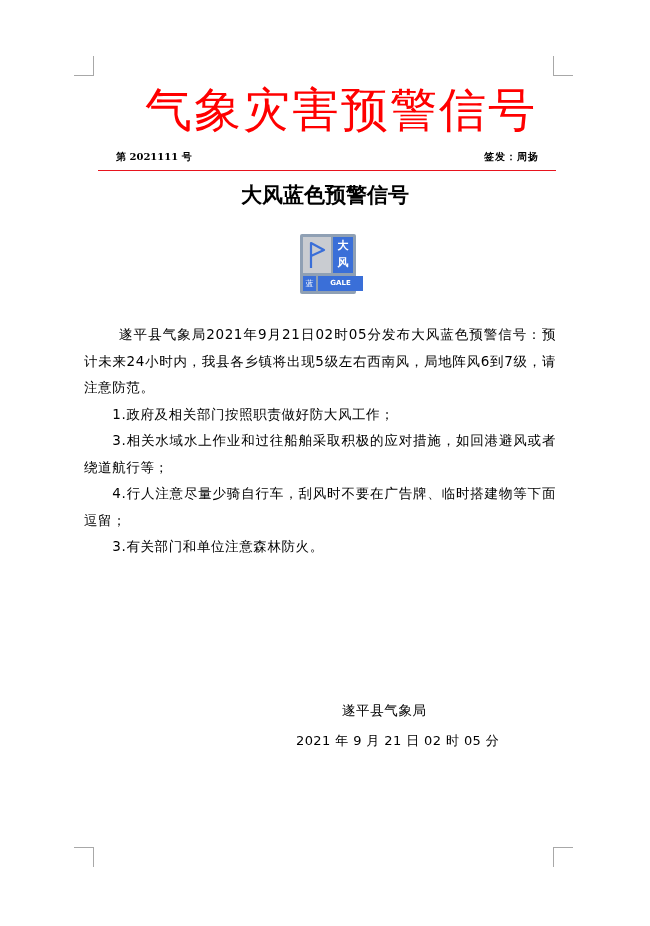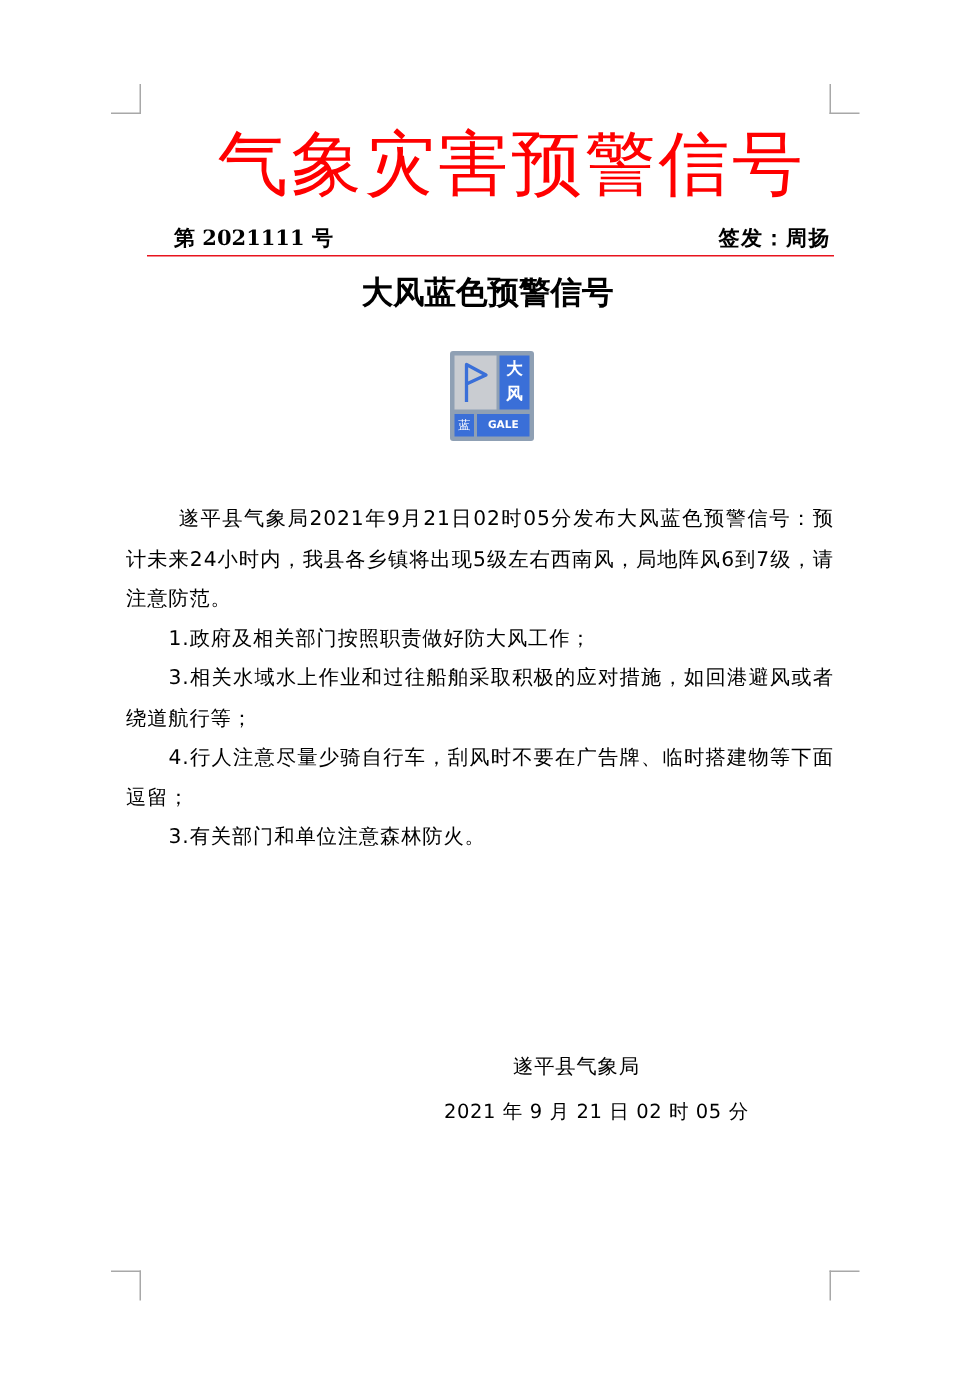--- a/index.html
+++ b/index.html
@@ -12,42 +12,42 @@
     .c-tr { left: 553px; top: 56px; border-left-width: 1px; border-bottom-width: 1px; }
     .c-bl { left: 74px; top: 847px; border-right-width: 1px; border-top-width: 1px; }
     .c-br { left: 553px; top: 847px; border-left-width: 1px; border-top-width: 1px; }
 
     .main-title {
       position: absolute; left: 16px; width: 650px; top: 82px; text-align: center;
       color: #ff0000; font-size: 47px; letter-spacing: 2px; line-height: 56px;
       font-family: "DejaVu Sans", sans-serif;
     }
     .issue-row { position: absolute; top: 150px; left: 98px; width: 456px; height: 20px;
-      font-family: "DejaVu Serif", serif; font-weight: bold; font-size: 14px; }
+      font-family: "DejaVu Serif", serif; font-weight: bold; font-size: 10px; }
     .issue-no { position: absolute; left: 18px; top: 0; }
-    .signer { position: absolute; right: 0; top: 0; letter-spacing: 1px; text-align: right; }
+    .signer { position: absolute; right: 15px; top: 0; letter-spacing: 1px; text-align: right; }
     .red-rule { position: absolute; top: 170px; left: 98px; width: 458px; height: 0; border-top: 1.5px solid #e8141e; }
 
     .sub-title { position: absolute; top: 181px; left: 0; width: 650px; text-align: center;
       font-size: 21px; font-weight: bold; font-family: "DejaVu Serif", serif; }
 
     .gale-icon { position: absolute; left: 300px; top: 234px; width: 56px; height: 60px;
       background: #8fa0b4; border-radius: 2px; }
     .gale-icon .flag-box { position: absolute; left: 3px; top: 3px; width: 28px; height: 36px; background: #c9ccd1; }
     .gale-icon .side { position: absolute; left: 33px; top: 3px; width: 20px; height: 36px; background: #3a6fd8;
       color: #fff; font-size: 11px; line-height: 17px; text-align: center; font-weight: bold; }
     .gale-icon .bottom-l { position: absolute; left: 3px; top: 42px; width: 13px; height: 15px; background: #3a6fd8;
       color: #fff; font-size: 8px; line-height: 15px; text-align: center; }
-    .gale-icon .bottom-r { position: absolute; left: 18px; top: 42px; width: 35px; height: 15px; background: #3a6fd8;
+    .gale-icon .bottom-r { position: absolute; left: 18px; top: 42px; width: 45px; height: 15px; background: #3a6fd8;
       color: #fff; font-size: 7px; line-height: 15px; text-align: center; font-weight: bold; }
 
     .body-text { position: absolute; left: 84px; top: 321px; width: 472px;
       font-size: 13.5px; line-height: 26.5px; letter-spacing: 0.6px; }
     .body-text p { margin: 0; text-indent: 2.1em; text-align: justify; }
-    .body-text p.first { text-indent: 2.6em; margin-top: 12px; }
+    .body-text p.first { text-indent: 2.6em; }
 
     .sign-org { position: absolute; top: 702px; left: 342px; font-size: 13.5px; letter-spacing: 0.6px; }
     .sign-date { position: absolute; top: 732px; left: 296px; font-size: 13px; letter-spacing: 0.4px; }
   </style>
 </head>
 <body>
 
 <div class="corner c-tl"></div>
 <div class="corner c-tr"></div>
 <div class="corner c-bl"></div>

